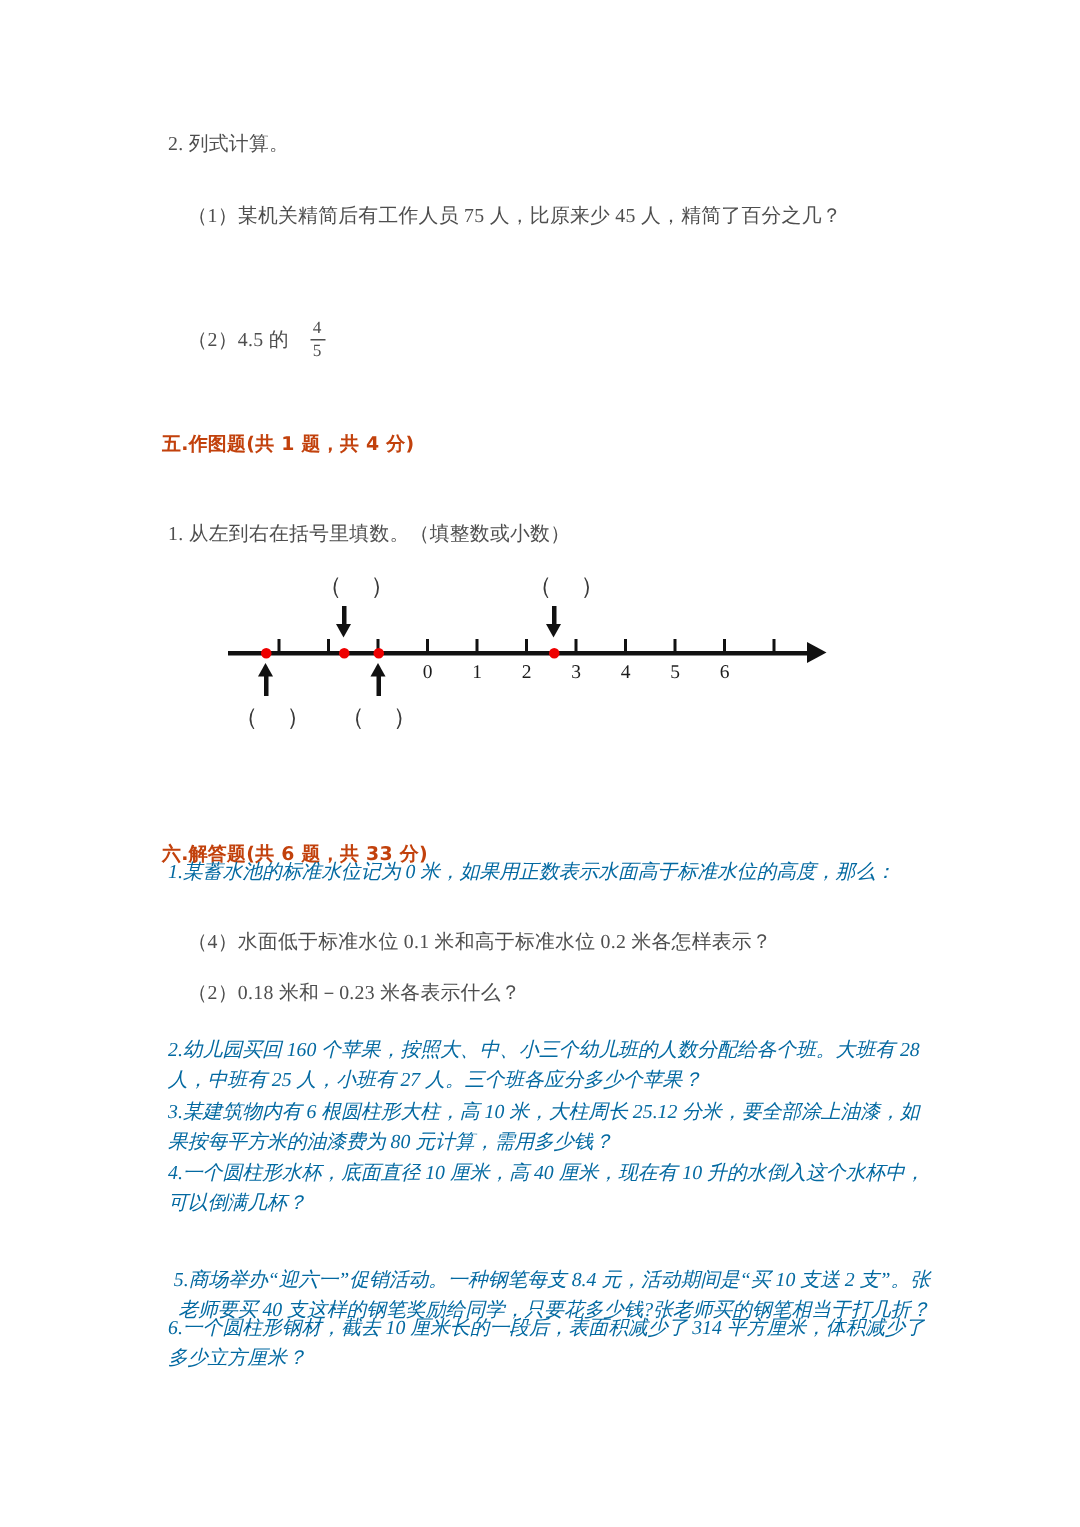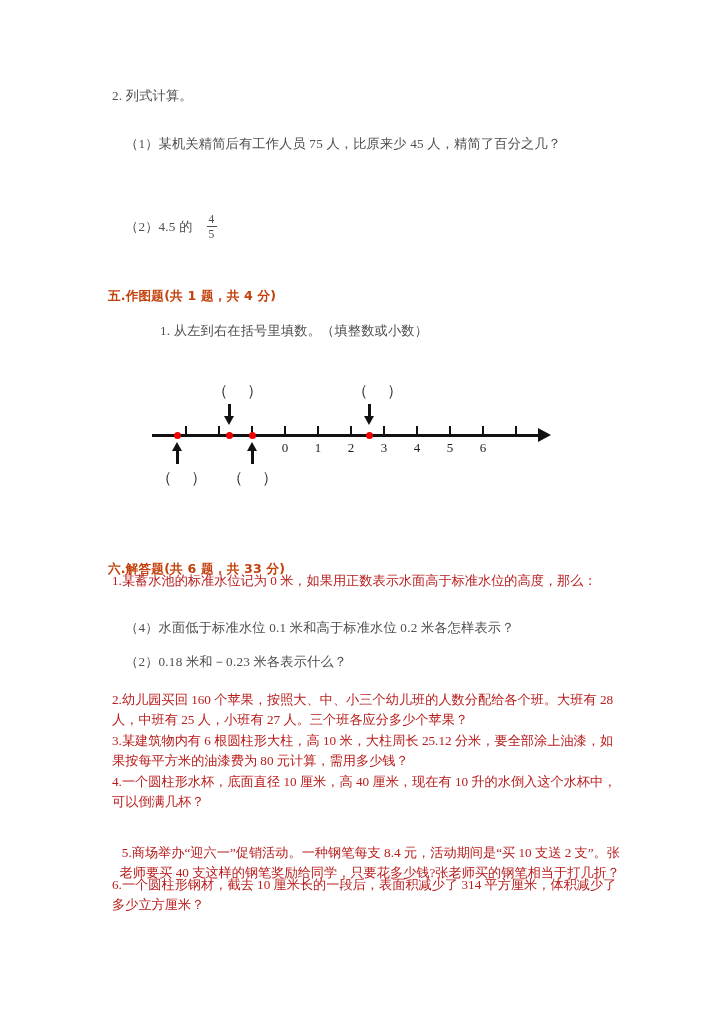--- a/index.html
+++ b/index.html
@@ -43,21 +43,22 @@
   .section-head {
     font-family: "DejaVu Sans", "Liberation Sans", sans-serif;
     font-weight: bold;
     font-size: 12.6px;
     color: #c2410c;
     letter-spacing: 0.2px;
   }
   .para-block {
     font-size: 13.2px;
     line-height: 1.52;
-    color: #b91c1c;
+    color: #0369a1;
+    font-style: italic;
   }
 
   .abs { position: absolute; }
 
   
   .frac {
     display: inline-block;
     vertical-align: middle;
     text-align: center;
     font-size: 11.5px;
@@ -172,21 +173,21 @@
     <div class="abs q-line indent" style="left:0; top:134px; width:500px;">
       <span>（1）</span><span>某机关精简后有工作人员 75 人，比原来少 45 人，精简了百分之几？</span>
     </div>
 
     <div class="abs q-line indent" style="left:0; top:214px; width:500px;">
       <span>（2）</span><span>4.5 的</span><span class="frac"><span class="num">4</span><span class="bar"></span><span class="den">5</span></span>
     </div>
 
     <div class="abs section-head" style="left:-4px; top:288px;">五.作图题(共 1 题，共 4 分)</div>
 
-    <div class="abs q-line" style="left:0; top:321px; width:500px;margin-left:48px;">1. 从左到右在括号里填数。（填整数或小数）</div>
+    <div class="abs q-line" style="left:0; top:346px; width:500px;">1. 从左到右在括号里填数。（填整数或小数）</div>
 
     <div class="abs section-head" style="left:-4px; top:561px;">六.解答题(共 6 题，共 33 分)</div>
 
     <div class="abs para-block" style="left:0; top:571px; width:506px;">
       <span>1.</span><span>某蓄水池的标准水位记为 0 米，如果用正数表示水面高于标准水位的高度，那么：</span>
     </div>
 
     <div class="abs q-line indent" style="left:0; top:618px; width:500px;">（4）水面低于标准水位 0.1 米和高于标准水位 0.2 米各怎样表示？</div>
 
     <div class="abs q-line indent" style="left:0; top:652px; width:500px;">（2）0.18 米和－0.23 米各表示什么？</div>

